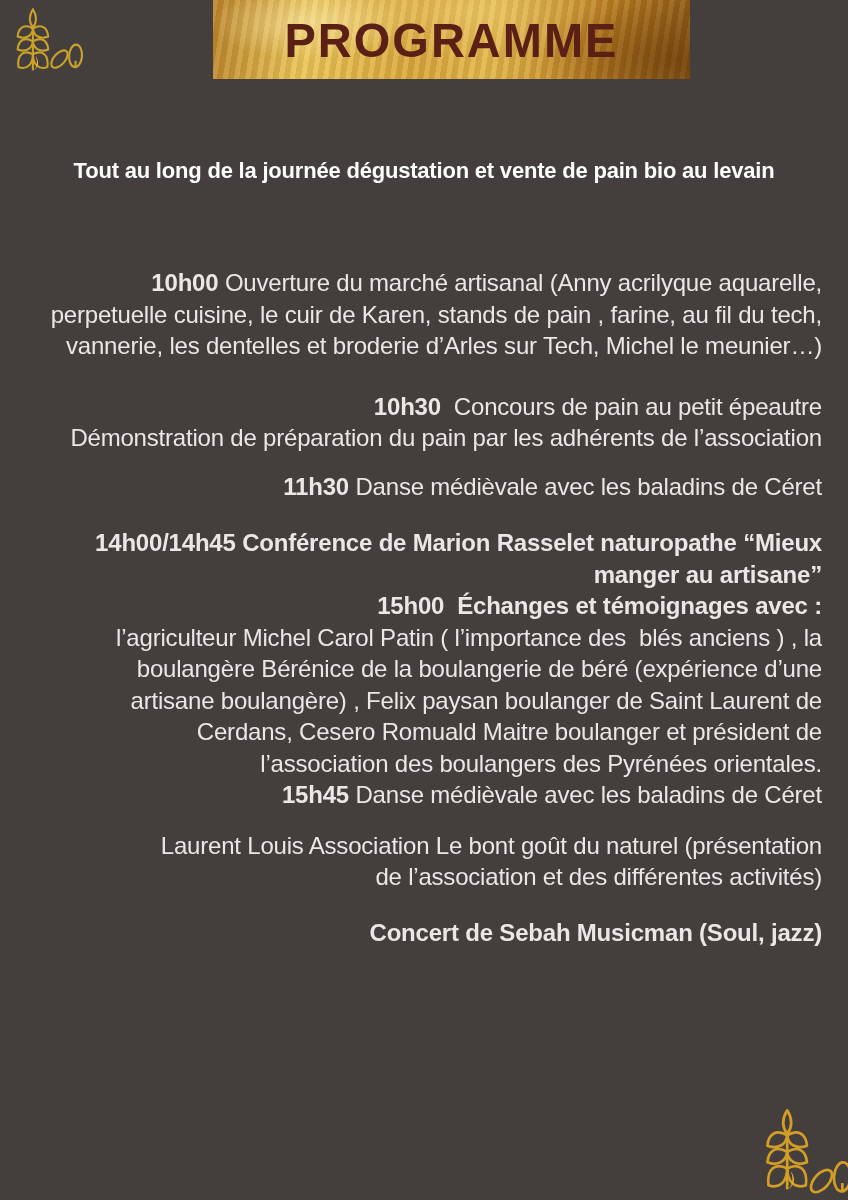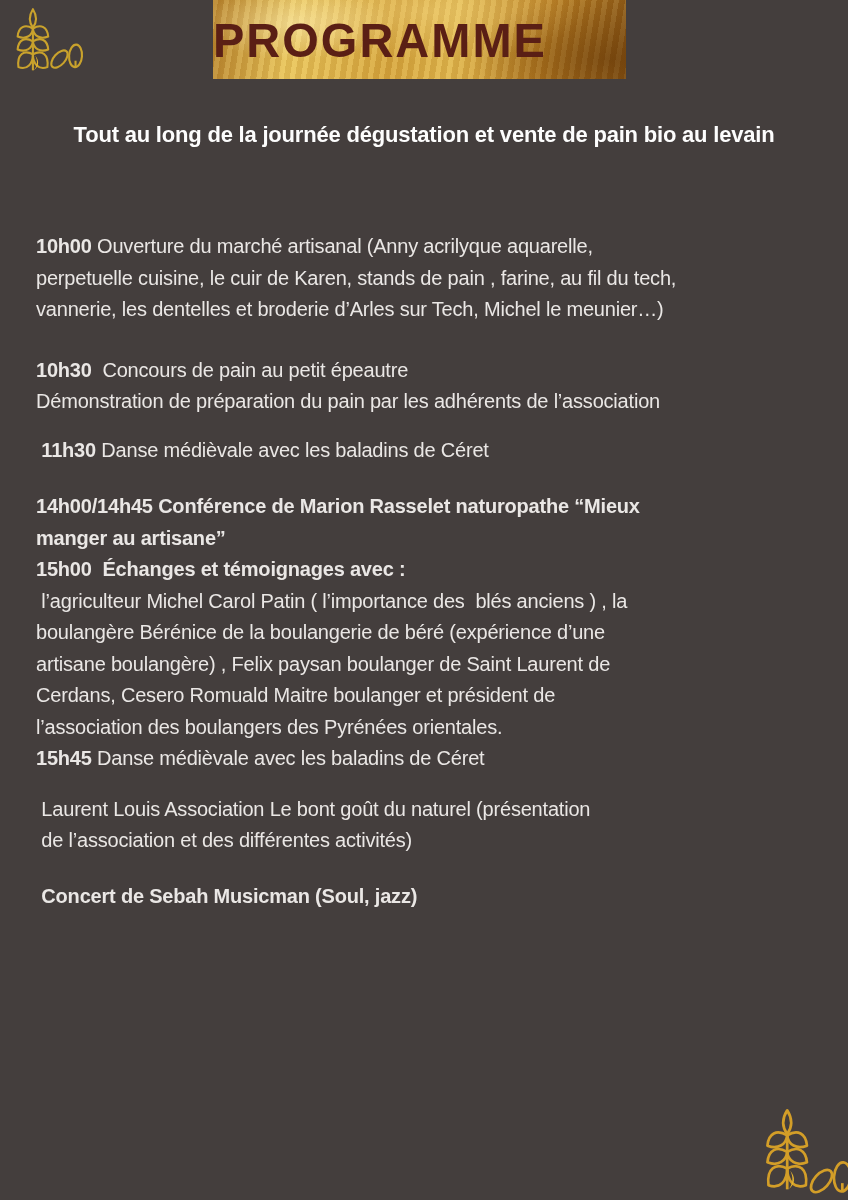--- a/index.html
+++ b/index.html
@@ -6,51 +6,52 @@
   .poster{
     position:relative;
     width:848px;height:1200px;
     overflow:hidden;
     background:var(--bg,#443e3d);
     font-family:"Liberation Sans",sans-serif;
     -webkit-font-smoothing:antialiased;
   }
   
   .banner{
-    position:absolute;left:213px;top:0;width:413px;height:79px;
-    display:flex;align-items:center;justify-content:flex-start;
+    position:absolute;left:213px;top:0;width:477px;height:79px;
+    display:flex;align-items:center;justify-content:center;
     background:
       radial-gradient(150px 55px at 20% 30%, rgba(255,242,190,.50), transparent 65%),
       radial-gradient(220px 70px at 52% 15%, rgba(255,230,150,.32), transparent 70%),
       radial-gradient(190px 95px at 96% 75%, rgba(95,50,5,.55), transparent 72%),
       repeating-linear-gradient(99deg, rgba(255,236,170,.14) 0 5px, rgba(130,80,18,.12) 5px 11px),
       linear-gradient(99deg,#b5802a 0%,#e9c55a 20%,#d6a53c 44%,#e0b64c 58%,#b97e22 80%,#8a5716 100%);
   }
   .banner-title{
     font-size:47px;font-weight:800;letter-spacing:2px;
     color:var(--title,#5a1f15);
     transform:scaleY(1.04);
   }
   
   .wheat{position:absolute;}
   .wheat-tl{left:8px;top:6px;width:82px;height:74px;}
   .wheat-br{left:756px;top:1102px;width:104px;height:104px;}
   
   .subtitle{
-    padding-top:52px;text-align:center;
+    padding-top:88px;text-align:center;
     color:#fdfdfd;font-weight:700;
     font-size:22px;line-height:33px;white-space:pre;
     letter-spacing:-0.2px;
   }
   
   .program{
     margin:14px 26px 0 36px;
     color:var(--text,#eae7e5);
-    font-size:20px;line-height:31.5px;
+    font-size:24px;line-height:31.5px;
     letter-spacing:-0.2px;
+    text-align:right;
   }
   .line{white-space:pre;}
   .b{font-weight:700;}
   .para:nth-child(1){margin-bottom:29px;}
   .para:nth-child(2){margin-bottom:17px;}
   .para:nth-child(3){margin-bottom:25px;}
   .para:nth-child(4){margin-bottom:19px;}
   .para:nth-child(5){margin-bottom:24px;}
   .para:nth-child(6){margin-bottom:23px;font-weight:bold;}
   .para:nth-child(7){margin-bottom:21px;}

